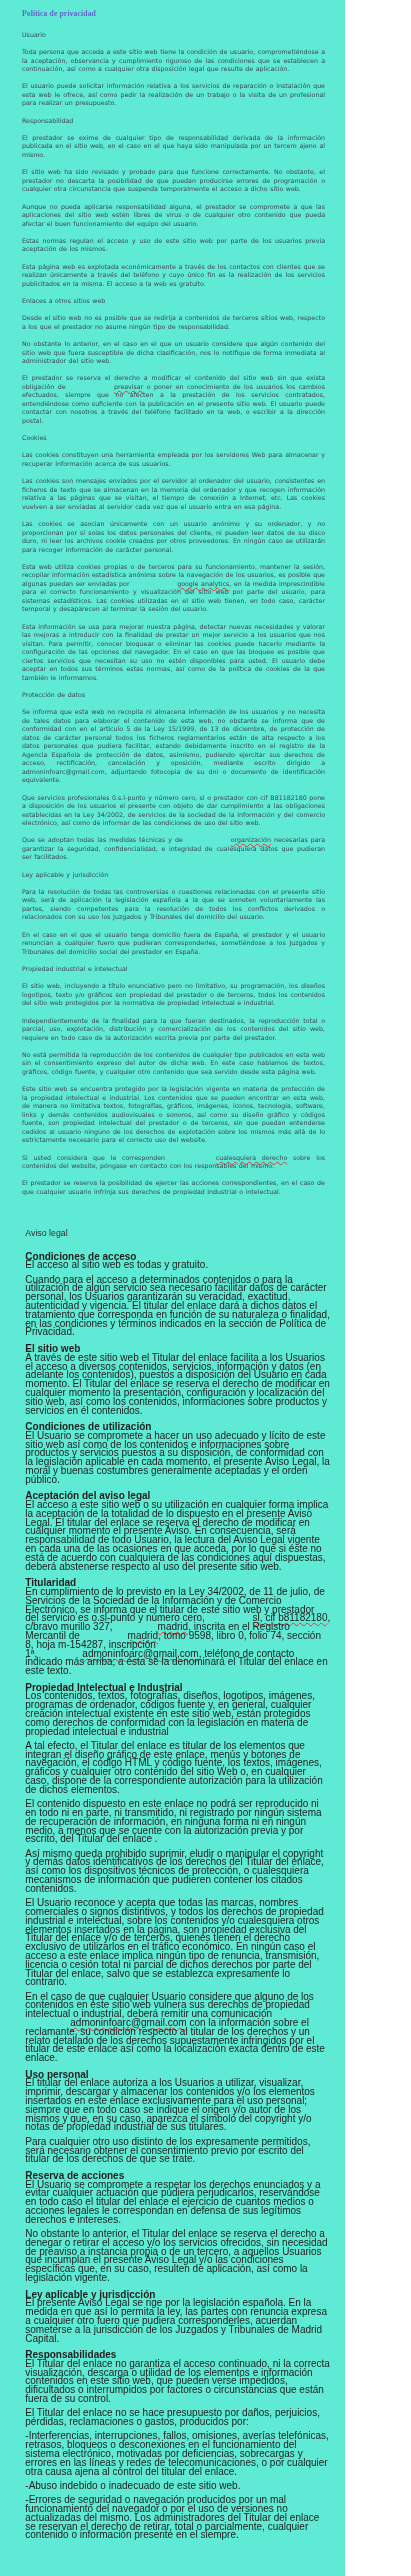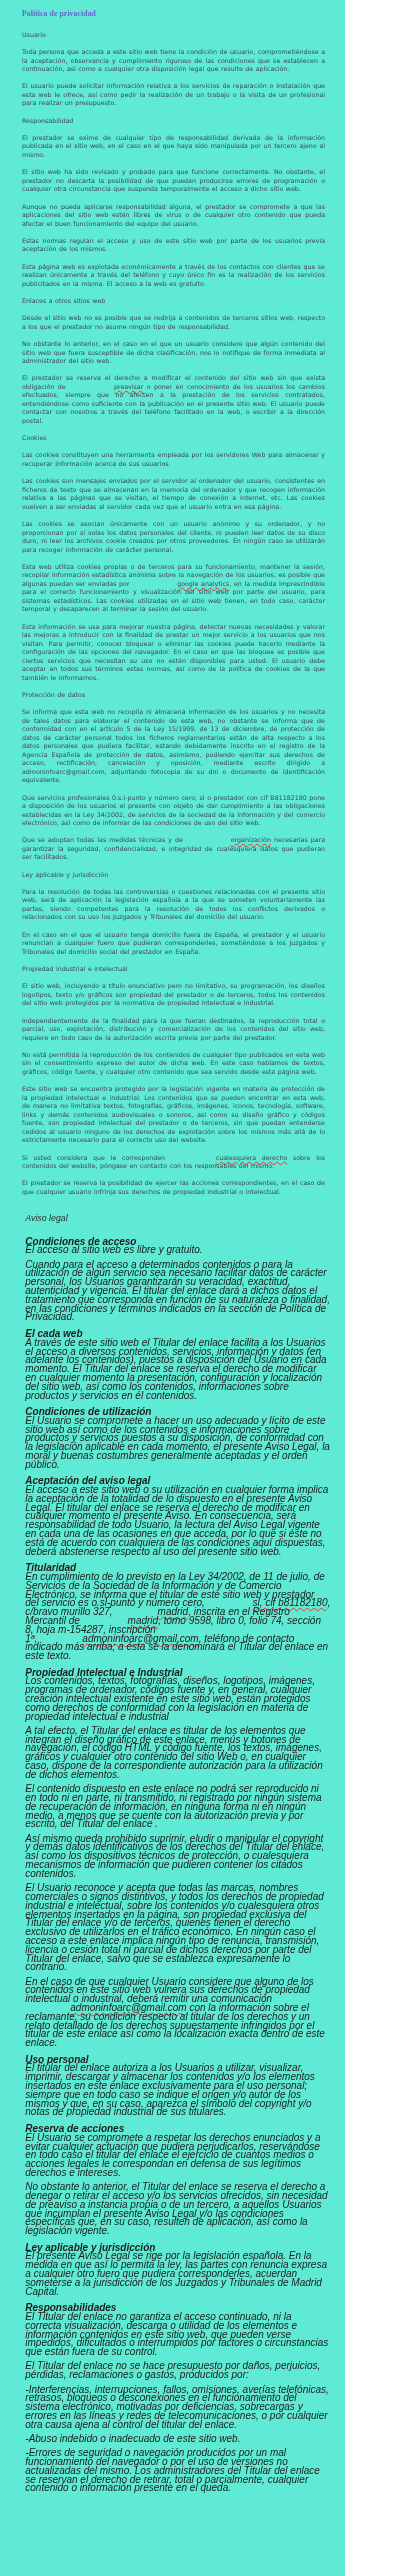--- a/index.html
+++ b/index.html
@@ -24,24 +24,23 @@
     font-size:6.3px;
     line-height:8.5px;
     margin:0 0 8.8px 0;
     text-align:justify;
     word-spacing:0.5px;
   }
   .privacy .subheading{ text-align:left; }
   
   .legal{
     width:305px;
-    margin-top:17px;
+    margin-top:32px;
     padding-left:3.3px;
     font-family:"Liberation Sans", sans-serif;
-    font-style:italic;
   }
   .legal-title{
     font-size:8.8px;
     font-weight:400;
     margin:0 0 14.3px 0;
   }
   .legal .blk{
     font-size:10px;
     line-height:8.8px;
     margin:0 0 5.5px 0;
@@ -100,47 +99,48 @@
         <div class="blk p">Este sitio web se encuentra protegido por la legislación vigente en materia de protección de la propiedad intelectual e industrial. Los contenidos que se pueden encontrar en esta web, de manera no limitativa textos, fotografías, gráficos, imágenes, iconos, tecnología, software, links y demás contenidos audiovisuales o sonoros, así como su diseño gráfico y códigos fuente, son propiedad intelectual del prestador o de terceros, sin que puedan entenderse cedidos al usuario ninguno de los derechos de explotación sobre los mismos más allá de lo estrictamente necesario para el correcto uso del website.</div>
         <div class="blk p">Si usted considera que le corresponden <span class="sp" style="text-decoration-color: rgb(224, 58, 58);">cualesquiera derecho</span> sobre los contenidos del website, póngase en contacto con los responsables del mismo.</div>
         <div class="blk p">El prestador se reserva la posibilidad de ejercer las acciones correspondientes, en el caso de que cualquier usuario infrinja sus derechos de propiedad industrial o intelectual.</div>
       </div>
   </section>
 
   <section class="legal">
     <h2 class="legal-title" style="color: rgb(47, 47, 47);">Aviso legal</h2>
     <div id="legal-blocks" style="color: rgb(29, 29, 27);">
         <div class="blk heading">Condiciones de acceso</div>
-        <div class="blk p">El acceso al sitio web es libre y gratuito.</div>
+        <div class="blk p">El acceso al sitio web es todas y gratuito.</div>
         <div class="blk p">Cuando para el acceso a determinados contenidos o para la utilización de algún servicio sea necesario facilitar datos de carácter personal, los Usuarios garantizarán su veracidad, exactitud, autenticidad y vigencia. El titular del enlace dará a dichos datos el tratamiento que corresponda en función de su naturaleza o finalidad, en las condiciones y términos indicados en la sección de Política de Privacidad.</div>
-        <div class="blk heading">El cada web</div>
+        <div class="blk heading">El sitio web</div>
         <div class="blk p">A través de este sitio web el Titular del enlace facilita a los Usuarios el acceso a diversos contenidos, servicios, información y datos (en adelante los contenidos), puestos a disposición del Usuario en cada momento. El Titular del enlace se reserva el derecho de modificar en cualquier momento la presentación, configuración y localización del sitio web, así como los contenidos, informaciones sobre productos y servicios en él contenidos.</div>
         <div class="blk heading">Condiciones de utilización</div>
         <div class="blk p">El Usuario se compromete a hacer un uso adecuado y lícito de este sitio web así como de los contenidos e informaciones sobre productos y servicios puestos a su disposición, de conformidad con la legislación aplicable en cada momento, el presente Aviso Legal, la moral y buenas costumbres generalmente aceptadas y el orden público.</div>
         <div class="blk heading">Aceptación del aviso legal</div>
         <div class="blk p">El acceso a este sitio web o su utilización en cualquier forma implica la aceptación de la totalidad de lo dispuesto en el presente Aviso Legal. El titular del enlace se reserva el derecho de modificar en cualquier momento el presente Aviso. En consecuencia, será responsabilidad de todo Usuario, la lectura del Aviso Legal vigente en cada una de las ocasiones en que acceda, por lo que si éste no está de acuerdo con cualquiera de las condiciones aquí dispuestas, deberá abstenerse respecto al uso del presente sitio web.</div>
         <div class="blk heading">Titularidad</div>
         <div class="blk p">En cumplimiento de lo previsto en la Ley 34/2002, de 11 de julio, de Servicios de la Sociedad de la Información y de Comercio Electrónico, se informa que el titular de este sitio web y prestador del servicio es o.sl-punto y número cero, <span class="sp" style="text-decoration-color: rgb(224, 58, 58);">sl, cif b81182180</span>, c/bravo murillo 327,<span class="sp" style="text-decoration-color: rgb(224, 58, 58);">madrid</span>, inscrita en el Registro Mercantil de <span class="sp" style="text-decoration-color: rgb(224, 58, 58);">madrid</span>, tomo 9598, libro 0, folio 74, sección 8, hoja m-154287, inscripción 1ª,<span class="sp" style="text-decoration-color: rgb(224, 58, 58);">admoninfoarc@gmail,com</span>, teléfono de contacto indicado más arriba; a ésta se la denominará el Titular del enlace en este texto.</div>
         <div class="blk heading">Propiedad Intelectual e Industrial</div>
         <div class="blk p">Los contenidos, textos, fotografías, diseños, logotipos, imágenes, programas de ordenador, códigos fuente y, en general, cualquier creación intelectual existente en este sitio web, están protegidos como derechos de conformidad con la legislación en materia de propiedad intelectual e industrial</div>
         <div class="blk p">A tal efecto, el Titular del enlace es titular de los elementos que integran el diseño gráfico de este enlace, menús y botones de navegación, el código HTML y código fuente, los textos, imágenes, gráficos y cualquier otro contenido del sitio Web o, en cualquier caso, dispone de la correspondiente autorización para la utilización de dichos elementos.</div>
         <div class="blk p">El contenido dispuesto en este enlace no podrá ser reproducido ni en todo ni en parte, ni transmitido, ni registrado por ningún sistema de recuperación de información, en ninguna forma ni en ningún medio, a menos que se cuente con la autorización previa y por escrito, del Titular del enlace .</div>
         <div class="blk p">Así mismo queda prohibido suprimir, eludir o manipular el copyright y demás datos identificativos de los derechos del Titular del enlace, así como los dispositivos técnicos de protección, o cualesquiera mecanismos de información que pudieren contener los citados contenidos.</div>
         <div class="blk p">El Usuario reconoce y acepta que todas las marcas, nombres comerciales o signos distintivos, y todos los derechos de propiedad industrial e intelectual, sobre los contenidos y/o cualesquiera otros elementos insertados en la página, son propiedad exclusiva del Titular del enlace y/o de terceros, quienes tienen el derecho exclusivo de utilizarlos en el tráfico económico. En ningún caso el acceso a este enlace implica ningún tipo de renuncia, transmisión, licencia o cesión total ni parcial de dichos derechos por parte del Titular del enlace, salvo que se establezca expresamente lo contrario.</div>
         <div class="blk p">En el caso de que cualquier Usuario considere que alguno de los contenidos en este sitio web vulnera sus derechos de propiedad intelectual o industrial, deberá remitir una comunicación <span class="sp" style="text-decoration-color: rgb(224, 58, 58);">admoninfoarc@gmail.com</span> con la información sobre el reclamante, su condición respecto al titular de los derechos y un relato detallado de los derechos supuestamente infringidos por el titular de este enlace así como la localización exacta dentro de este enlace.</div>
         <div class="blk heading">Uso personal</div>
         <div class="blk p">El titular del enlace autoriza a los Usuarios a utilizar, visualizar, imprimir, descargar y almacenar los contenidos y/o los elementos insertados en este enlace exclusivamente para el uso personal; siempre que en todo caso se indique el origen y/o autor de los mismos y que, en su caso, aparezca el símbolo del copyright y/o notas de propiedad industrial de sus titulares.</div>
+        <div class="blk p">Para cualquier otro uso distinto de los expresamente permitidos, será necesario obtener el consentimiento previo por escrito del titular de los derechos de que se trate.</div>
         <div class="blk heading">Reserva de acciones</div>
         <div class="blk p">El Usuario se compromete a respetar los derechos enunciados y a evitar cualquier actuación que pudiera perjudicarlos, reservándose en todo caso el titular del enlace el ejercicio de cuantos medios o acciones legales le correspondan en defensa de sus legítimos derechos e intereses.</div>
         <div class="blk p">No obstante lo anterior, el Titular del enlace se reserva el derecho a denegar o retirar el acceso y/o los servicios ofrecidos, sin necesidad de preaviso a instancia propia o de un tercero, a aquellos Usuarios que incumplan el presente Aviso Legal y/o las condiciones específicas que, en su caso, resulten de aplicación, así como la legislación vigente.</div>
         <div class="blk heading">Ley aplicable y jurisdicción</div>
         <div class="blk p">El presente Aviso Legal se rige por la legislación española. En la medida en que así lo permita la ley, las partes con renuncia expresa a cualquier otro fuero que pudiera corresponderles, acuerdan someterse a la jurisdicción de los Juzgados y Tribunales de Madrid Capital.</div>
         <div class="blk heading">Responsabilidades</div>
         <div class="blk p">El Titular del enlace no garantiza el acceso continuado, ni la correcta visualización, descarga o utilidad de los elementos e información contenidos en este sitio web, que pueden verse impedidos, dificultados o interrumpidos por factores o circunstancias que están fuera de su control.</div>
         <div class="blk p">El Titular del enlace no se hace presupuesto por daños, perjuicios, pérdidas, reclamaciones o gastos, producidos por:</div>
         <div class="blk p">-Interferencias, interrupciones, fallos, omisiones, averías telefónicas, retrasos, bloqueos o desconexiones en el funcionamiento del sistema electrónico, motivadas por deficiencias, sobrecargas y errores en las líneas y redes de telecomunicaciones, o por cualquier otra causa ajena al control del titular del enlace.</div>
         <div class="blk p">-Abuso indebido o inadecuado de este sitio web.</div>
-        <div class="blk p">-Errores de seguridad o navegación producidos por un mal funcionamiento del navegador o por el uso de versiones no actualizadas del mismo. Los administradores del Titular del enlace se reservan el derecho de retirar, total o parcialmente, cualquier contenido o información presente en el queda.</div>
+        <div class="blk p">-Errores de seguridad o navegación producidos por un mal funcionamiento del navegador o por el uso de versiones no actualizadas del mismo. Los administradores del Titular del enlace se reservan el derecho de retirar, total o parcialmente, cualquier contenido o información presente en el siempre.</div>
       </div>
   </section>
 
 </div>
 
 
 </body></html>

